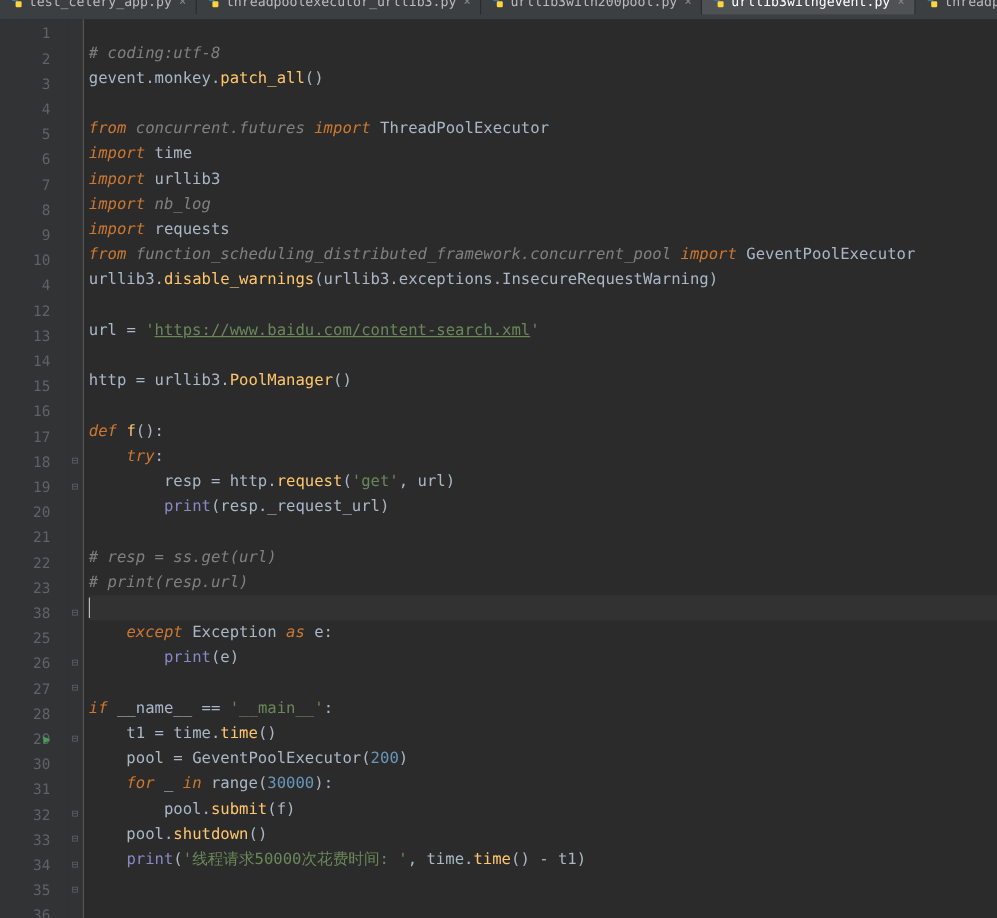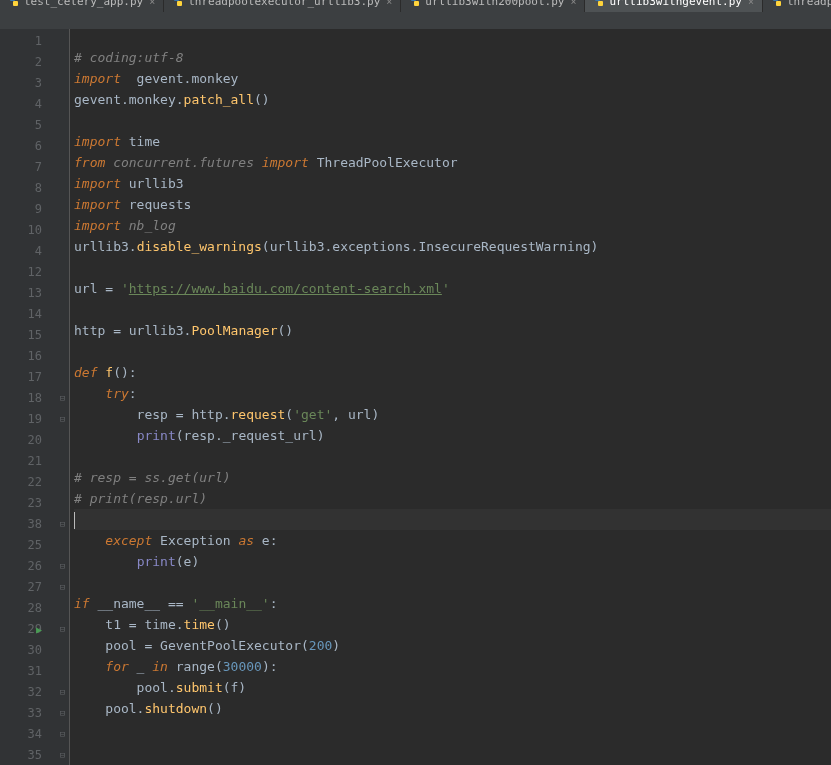--- a/index.html
+++ b/index.html
@@ -8,21 +8,21 @@
   font-size: 13px;
   background: #2b2b2b;
   color: #a9b7c6;
   width: 831px;
   height: 765px;
   overflow: hidden;
 }
 .tabs {
   display: flex;
   background: #3c3f41;
-  height: 29px;
+  height: 16px;
   overflow: hidden;
 }
 .tab {
   display: flex;
   align-items: center;
   padding: 0 8px;
   height: 22px;
   margin-top: -10px;
   color: #bbbbbb;
   font-size: 11px;
@@ -230,28 +230,28 @@
       <div class="fold-mark"></div>
       <div class="fold-mark"></div>
       <div class="fold-mark">⊟</div>
       <div class="fold-mark">⊟</div>
       <div class="fold-mark">⊟</div>
       <div class="fold-mark">⊟</div>
       <div class="fold-mark"></div>
     </div>
   <div class="code" id="code">
       <div class="code-line"><span class="comment"># coding:utf-8</span></div>
-      <div class="code-line"><span class="kw">import</span>  gevent.monkey</div>
       <div class="code-line">gevent.monkey.<span class="fn">patch_all</span>()</div>
       <div class="code-line"></div>
+      <div class="code-line"><span class="kw">from</span><span class="comment"> concurrent.futures </span><span class="kw">import</span> ThreadPoolExecutor</div>
       <div class="code-line"><span class="kw">import</span> time</div>
-      <div class="code-line"><span class="kw">from</span><span class="comment"> concurrent.futures </span><span class="kw">import</span> ThreadPoolExecutor</div>
       <div class="code-line"><span class="kw">import</span> urllib3</div>
+      <div class="code-line"><span class="comment"><span class="kw" style="font-style:italic">import</span> nb_log</span></div>
       <div class="code-line"><span class="kw">import</span> requests</div>
-      <div class="code-line"><span class="comment"><span class="kw" style="font-style:italic">import</span> nb_log</span></div>
+      <div class="code-line"><span class="kw">from</span><span class="comment"> function_scheduling_distributed_framework.concurrent_pool </span><span class="kw">import</span> GeventPoolExecutor</div>
       <div class="code-line">urllib3.<span class="fn">disable_warnings</span>(urllib3.exceptions.InsecureRequestWarning)</div>
       <div class="code-line"></div>
       <div class="code-line">url <span class="op">=</span> <span class="str">'<span class="url-underline">https://www.baidu.com/content-search.xml</span>'</span></div>
       <div class="code-line"></div>
       <div class="code-line">http <span class="op">=</span> urllib3.<span class="fn">PoolManager</span>()</div>
       <div class="code-line"></div>
       <div class="code-line"><span class="kw">def</span> <span class="fn">f</span>():</div>
       <div class="code-line">    <span class="kw">try</span>:</div>
       <div class="code-line">        resp <span class="op">=</span> http.<span class="fn">request</span>(<span class="str">'get'</span>, url)</div>
       <div class="code-line">        <span class="builtin">print</span>(resp._request_url)</div>
@@ -261,15 +261,16 @@
       <div class="code-line current"><span class="caret"></span></div>
       <div class="code-line">    <span class="kw">except</span> Exception <span class="kw">as</span> e:</div>
       <div class="code-line">        <span class="builtin">print</span>(e)</div>
       <div class="code-line"></div>
       <div class="code-line"><span class="kw">if</span> __name__ <span class="op">==</span> <span class="str">'__main__'</span>:</div>
       <div class="code-line">    t1 <span class="op">=</span> time.<span class="fn">time</span>()</div>
       <div class="code-line">    pool <span class="op">=</span> GeventPoolExecutor(<span class="num">200</span>)</div>
       <div class="code-line">    <span class="kw">for</span> _ <span class="kw">in</span> range(<span class="num">30000</span>):</div>
       <div class="code-line">        pool.<span class="fn">submit</span>(f)</div>
       <div class="code-line">    pool.<span class="fn">shutdown</span>()</div>
+      <div class="code-line">    <span class="builtin">print</span>(<span class="str">'线程请求50000次花费时间: '</span>, time.<span class="fn">time</span>() <span class="op">-</span> t1)</div>
       <div class="code-line"></div>
     </div>
 </div>
 
 </body></html>

